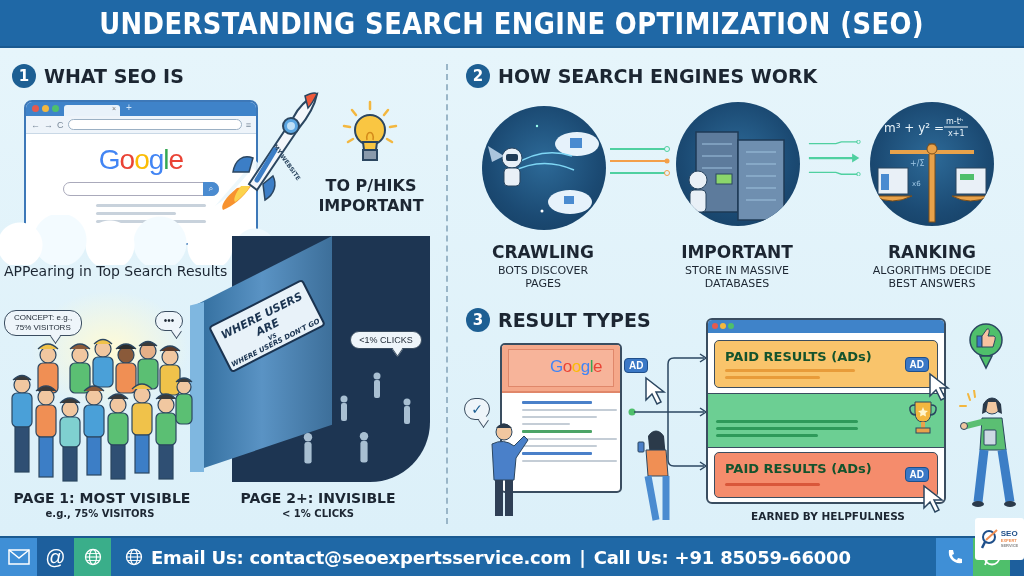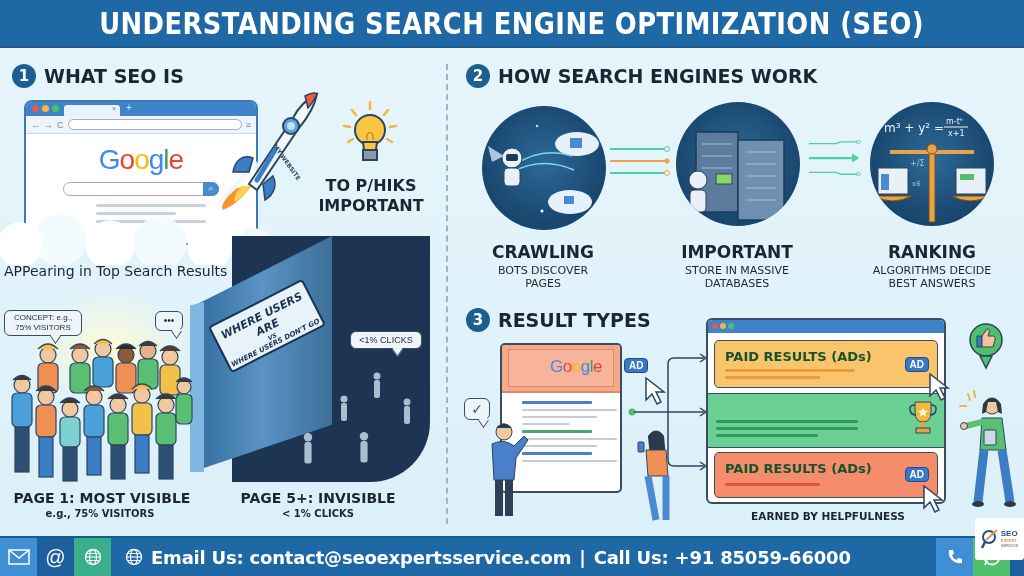--- a/index.html
+++ b/index.html
@@ -119,21 +119,21 @@
     position: absolute; left: 214px; top: 300px; width: 106px; height: 52px;
     background: #e8f2f9; border: 2px solid #1a3350; border-radius: 4px;
     transform: rotate(-27deg); text-align: center; color: #1a3350;
     font-weight: bold; font-style: italic; font-family: "DejaVu Sans", sans-serif;
   }
   .wall-sign .a { font-size: 11px; margin-top: 6px; }
   .wall-sign .vs { font-size: 6px; }
   .wall-sign .b { font-size: 7px; }
 
   .bubble {
-    position: absolute; background: #eef5fa; border: 1.5px solid #3a4d60; border-radius: 6px;
+    position: absolute; background: #eef5fa; border: 1.5px solid #3a4d60; border-radius: 12px;
     font-size: 8px; color: #1c2632; text-align: center; padding: 2px 4px; line-height: 10px;
   }
   .bubble:after {
     content: ""; position: absolute; left: 60%; bottom: -6px; width: 8px; height: 8px;
     background: #eef5fa; border-right: 1.5px solid #3a4d60; border-bottom: 1.5px solid #3a4d60;
     transform: rotate(45deg) skew(10deg,10deg);
   }
   .crowd { position: absolute; left: 8px; top: 335px; width: 185px; height: 150px; }
   .glow {
     position: absolute; left: 30px; top: 290px; width: 160px; height: 120px;
@@ -438,21 +438,21 @@
     <circle cx="5" cy="4" r="3.5" fill="#a8bfd2"></circle>
     <rect x="2" y="8" width="6" height="18" rx="2" fill="#a8bfd2"></rect>
   </svg>
 <svg class="ghost" style="left:358px; top:430px; width:12px; height:34px;" viewBox="0 0 10 26">
     <circle cx="5" cy="4" r="3.5" fill="#a8bfd2"></circle>
     <rect x="2" y="8" width="6" height="18" rx="2" fill="#a8bfd2"></rect>
   </svg>
 
 <div class="pg-title" style="left:12px; top:490px; width:180px;">PAGE 1: MOST VISIBLE</div>
 <div class="pg-sub" style="left:40px; top:508px; width:120px;">e.g., 75% VISITORS</div>
-<div class="pg-title" style="left:238px; top:490px; width:160px;">PAGE 5+: INVISIBLE</div>
+<div class="pg-title" style="left:238px; top:490px; width:160px;">PAGE 2+: INVISIBLE</div>
 <div class="pg-sub" style="left:268px; top:508px; width:100px;">&lt; 1% CLICKS</div>
 
 <div class="section-title" style="left:466px; top:64px;">
   <span class="num">2</span>
   <span>HOW SEARCH ENGINES WORK</span>
 </div>
 
 <div class="circle" style="left:482px; top:106px;">
   <svg width="124" height="124" viewBox="0 0 124 124">
     <ellipse cx="95" cy="38" rx="22" ry="12" fill="#e6f2fb"></ellipse>

